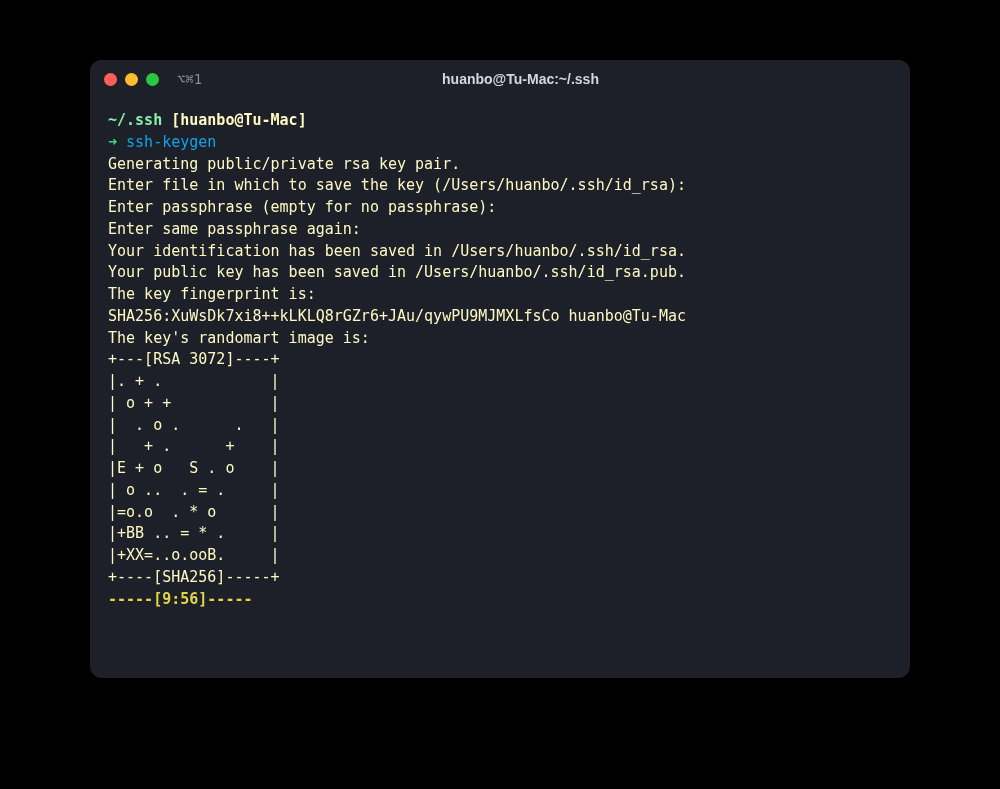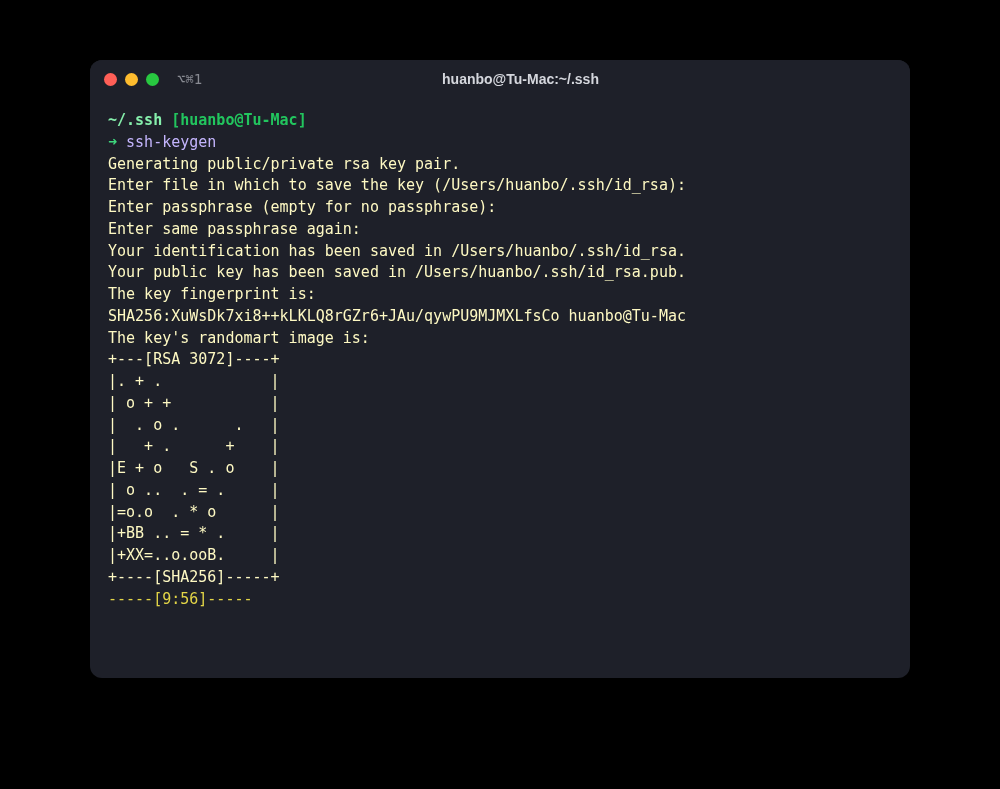--- a/index.html
+++ b/index.html
@@ -64,25 +64,25 @@
     .terminal-body {
       padding: 12px 18px 30px 18px;
       font-size: 15px;
       line-height: 1.45;
       color: #d5d7dd;
       white-space: pre;
       font-family: "SF Mono", "Menlo", "Monaco", "Consolas", monospace;
       min-height: 580px;
     }
     .prompt-path { color: #86efac; font-weight: 600; }
-    .prompt-user { color: #22c55e; font-weight: 600; }
+    .prompt-user { color: #fef9c3; font-weight: 600; }
     .prompt-arrow { color: #3fd77e; }
-    .prompt-cmd { color: #c4b5fd; }
+    .prompt-cmd { color: #0ea5e9; }
     .out { color: #fef9c3; }
-    .time-marker { color: #e3d547; font-weight: 400; margin-top: 32px; }
+    .time-marker { color: #e3d547; font-weight: 700; margin-top: 32px; }
   </style>
 </head>
 <body>
 
 <div class="terminal-window">
   <div class="titlebar">
     <div class="traffic-lights">
       <div class="traffic-light tl-red"></div>
       <div class="traffic-light tl-yellow"></div>
       <div class="traffic-light tl-green"></div>

